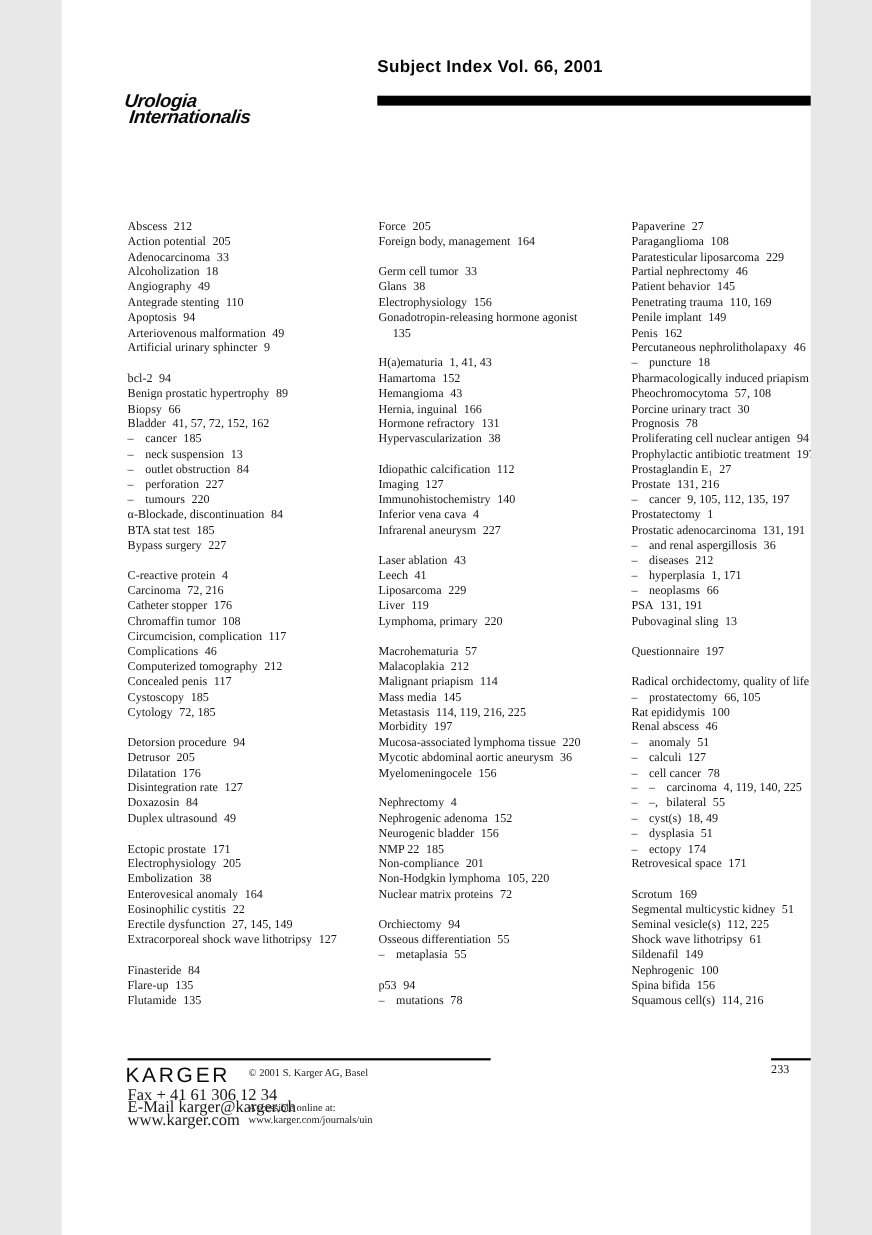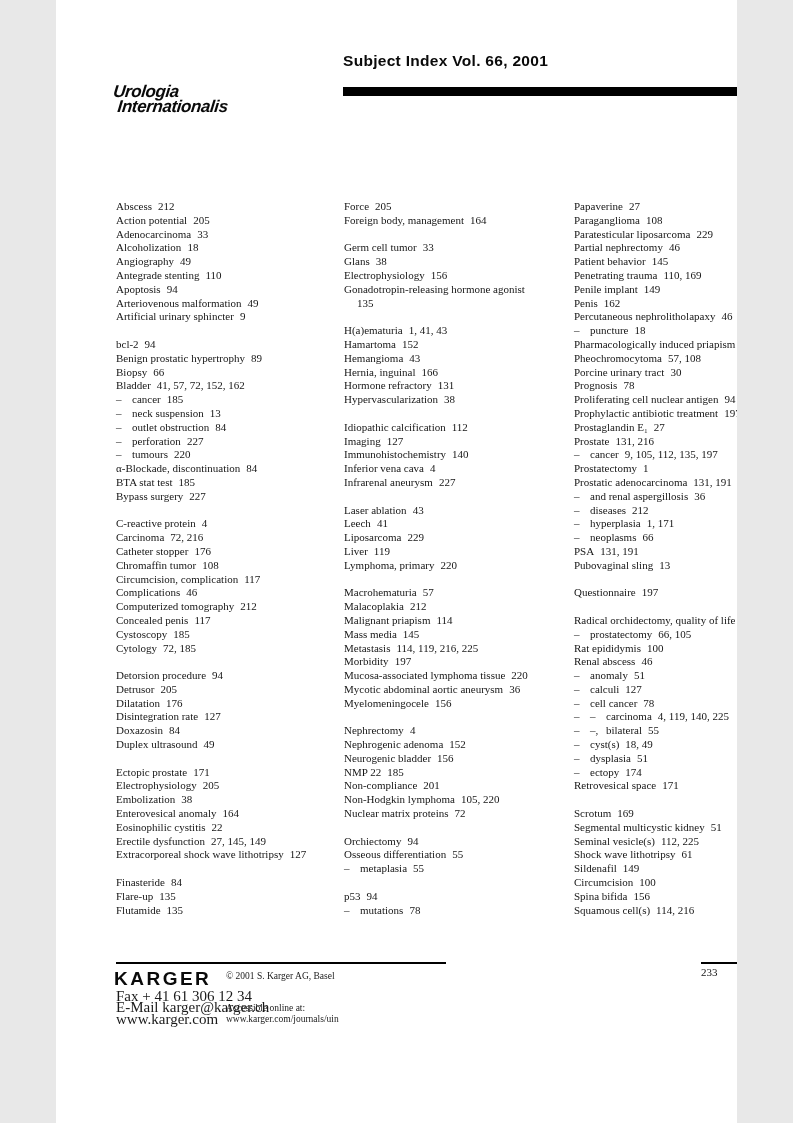--- a/index.html
+++ b/index.html
@@ -35,21 +35,21 @@
   }
   .entry .dash{display:inline-block;width:16px;}
   .entry .pages{margin-left:6px;}
   .entry.cont{padding-left:13px;}
   
   .rule{position:absolute;background:#000;height:2px;top:962px;}
   .rule-left{left:60px;width:330px;}
   .rule-right{left:645px;width:95px;}
   .karger-logo{
     position:absolute;left:58px;top:968px;
-    font-family:"Liberation Sans",sans-serif;font-weight:bold;
+    font-family:"Liberation Sans",sans-serif;font-weight:normal;
     font-size:19px;letter-spacing:2.5px;color:#0a0a0a;
   }
   .copyright{
     position:absolute;left:170px;top:971px;
     font-size:9.5px;color:#1a1a1a;
   }
   .contact{
     position:absolute;left:60px;top:991px;
     font-size:15px;line-height:11.3px;color:#1a1a1a;
   }
@@ -247,21 +247,21 @@
         <div class="entry"><span class="dash">–</span><span class="term">dysplasia</span><span class="pages">51</span></div>
         <div class="entry"><span class="dash">–</span><span class="term">ectopy</span><span class="pages">174</span></div>
         <div class="entry"><span class="term">Retrovesical space</span><span class="pages">171</span></div>
       </div>
       <div class="group">
         <div class="entry"><span class="term">Scrotum</span><span class="pages">169</span></div>
         <div class="entry"><span class="term">Segmental multicystic kidney</span><span class="pages">51</span></div>
         <div class="entry"><span class="term">Seminal vesicle(s)</span><span class="pages">112, 225</span></div>
         <div class="entry"><span class="term">Shock wave lithotripsy</span><span class="pages">61</span></div>
         <div class="entry"><span class="term">Sildenafil</span><span class="pages">149</span></div>
-        <div class="entry"><span class="term">Circumcision</span><span class="pages">100</span></div>
+        <div class="entry"><span class="term">Nephrogenic</span><span class="pages">100</span></div>
         <div class="entry"><span class="term">Spina bifida</span><span class="pages">156</span></div>
         <div class="entry"><span class="term">Squamous cell(s)</span><span class="pages">114, 216</span></div>
       </div>
     </div>
 
   <div class="rule rule-left"></div>
   <div class="rule rule-right"></div>
 
   <div class="karger-logo">KARGER</div>
   <div class="copyright">© 2001 S. Karger AG, Basel</div>

